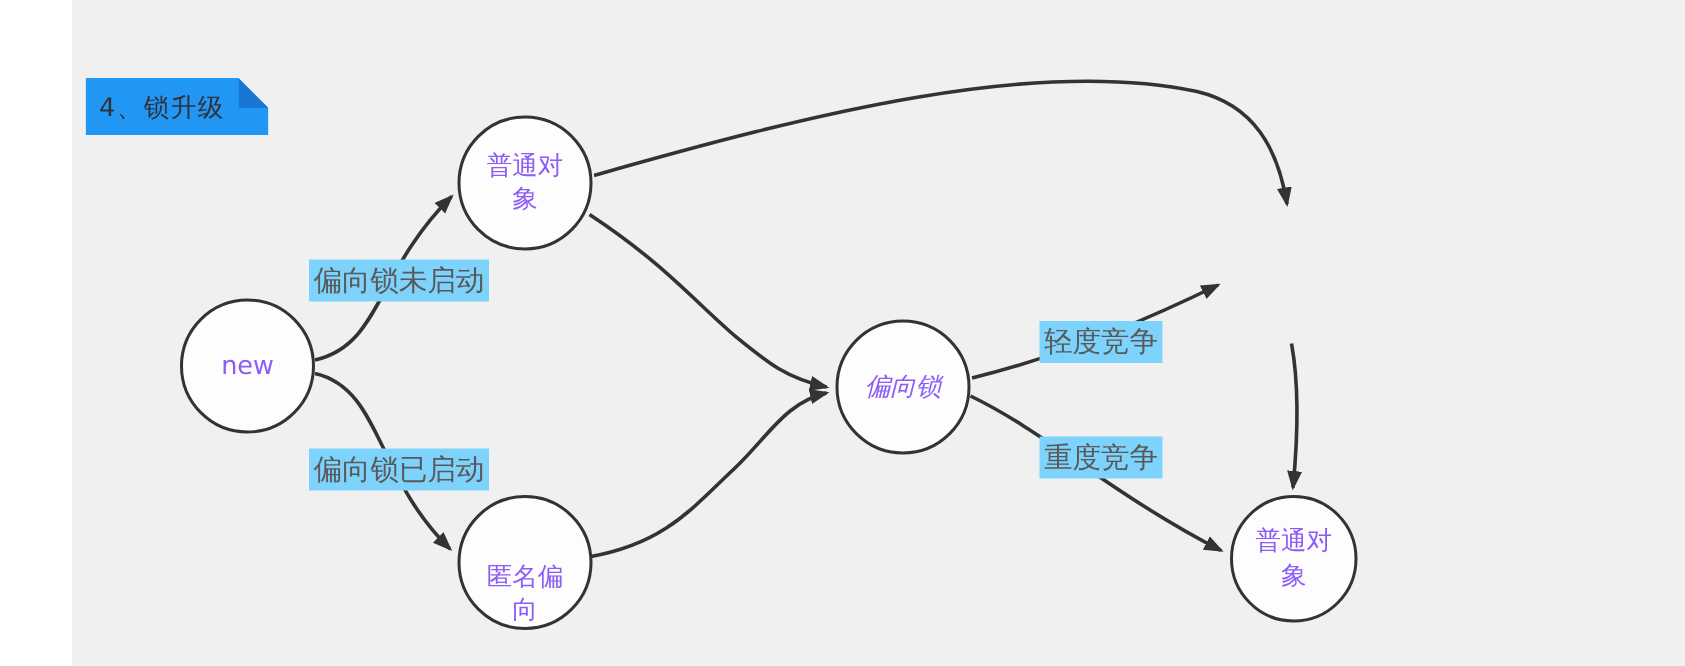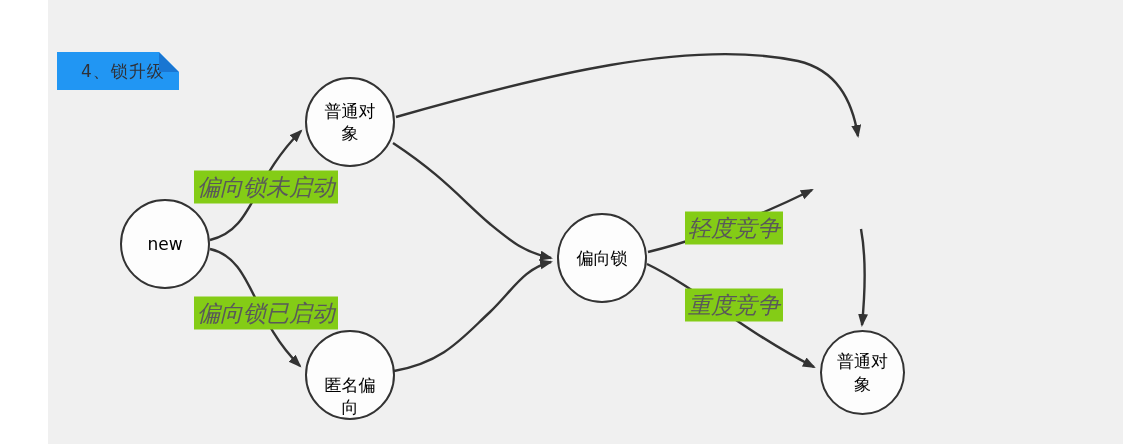--- a/index.html
+++ b/index.html
@@ -18,21 +18,21 @@
     background: #ffffff;
   }
   .title-badge {
     position: absolute;
     left: 57px; top: 52px;
     width: 122px; height: 38px;
     background: #2196f3;
     clip-path: polygon(0 0, calc(100% - 20px) 0, 100% 20px, 100% 100%, 0 100%);
     display: flex;
     align-items: center;
-    padding-left: 24px;
+    padding-left: 9px;
     box-sizing: border-box;
     font-size: 17px;
     color: #2f3138;
     letter-spacing: 1px;
   }
   .title-badge .fold {
     position: absolute;
     top: 0; right: 0;
     width: 20px; height: 20px;
     background: #1976d2;
@@ -45,44 +45,43 @@
   }
   .node {
     position: absolute;
     border: 2.5px solid #333333;
     border-radius: 50%;
     background: #fdfdfd;
     display: flex;
     align-items: center;
     justify-content: center;
     text-align: center;
-    color: #000000;
+    color: #8b5cf6;
     font-size: 17px;
     line-height: 1.3;
     box-sizing: border-box;
   }
   .node .node-label {
     max-width: 58px;
     word-break: break-all;
   }
   .node-new        { left: 120px; top: 199px; width: 90px; height: 90px; }
   .node-normal     { left: 305px; top:  77px; width: 90px; height: 90px; }
   .node-anonymous  { left: 305px; top: 330px; width: 90px; height: 90px; align-items: flex-end; }
-  .node-biased     { left: 557px; top: 213px; width: 90px; height: 90px; }
+  .node-biased     { left: 557px; top: 213px; width: 90px; height: 90px; font-style: italic; }
   .node-light      { left: 820px; top: 143px; width: 85px; height: 85px; }
   .node-heavy      { left: 820px; top: 330px; width: 85px; height: 85px; }
   .edge-label {
     position: absolute;
     transform: translate(-50%, -50%);
-    background: #84cc16;
+    background: #7dd3fc;
     color: #595959;
-    font-size: 23px;
+    font-size: 19px;
     padding: 1px 3px;
     white-space: nowrap;
-    font-style: italic;
   }
   .lbl-1 { left: 266px; top: 187px; }
   .lbl-2 { left: 266px; top: 313px; }
   .lbl-3 { left: 734px; top: 228px; }
   .lbl-4 { left: 734px; top: 305px; }
 </style>
 </head>
 <body>
 
 <div class="canvas">

